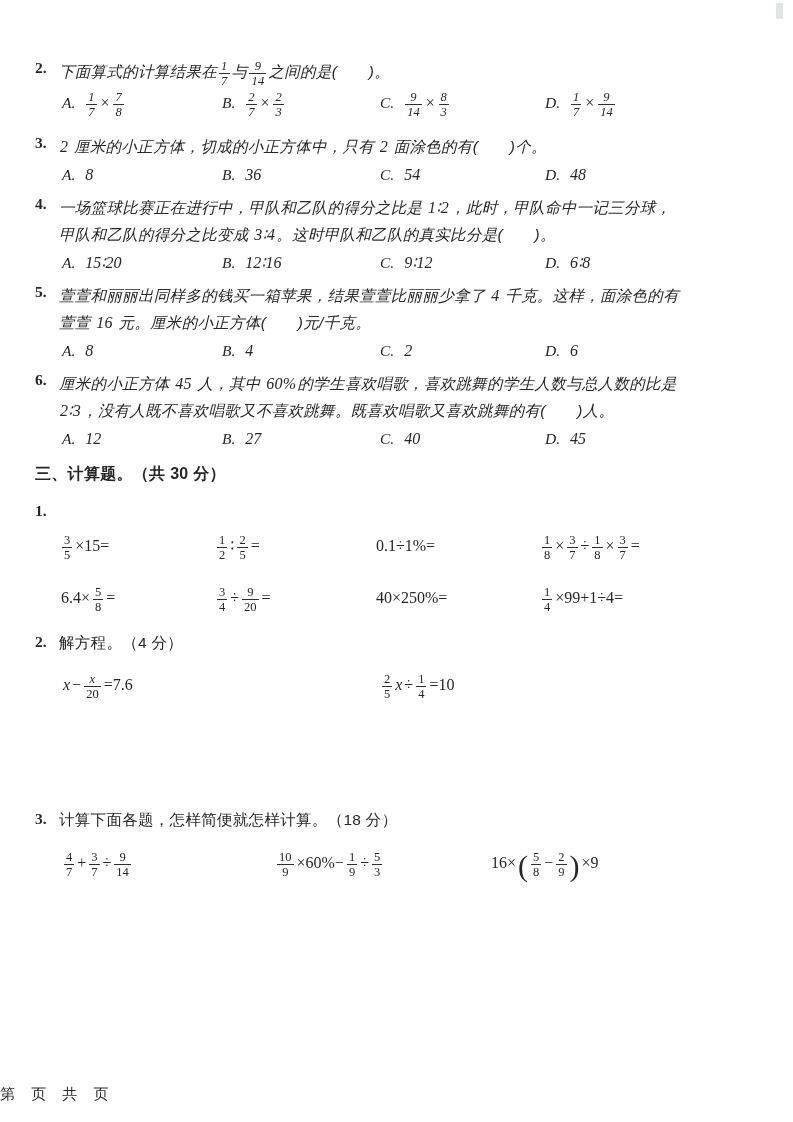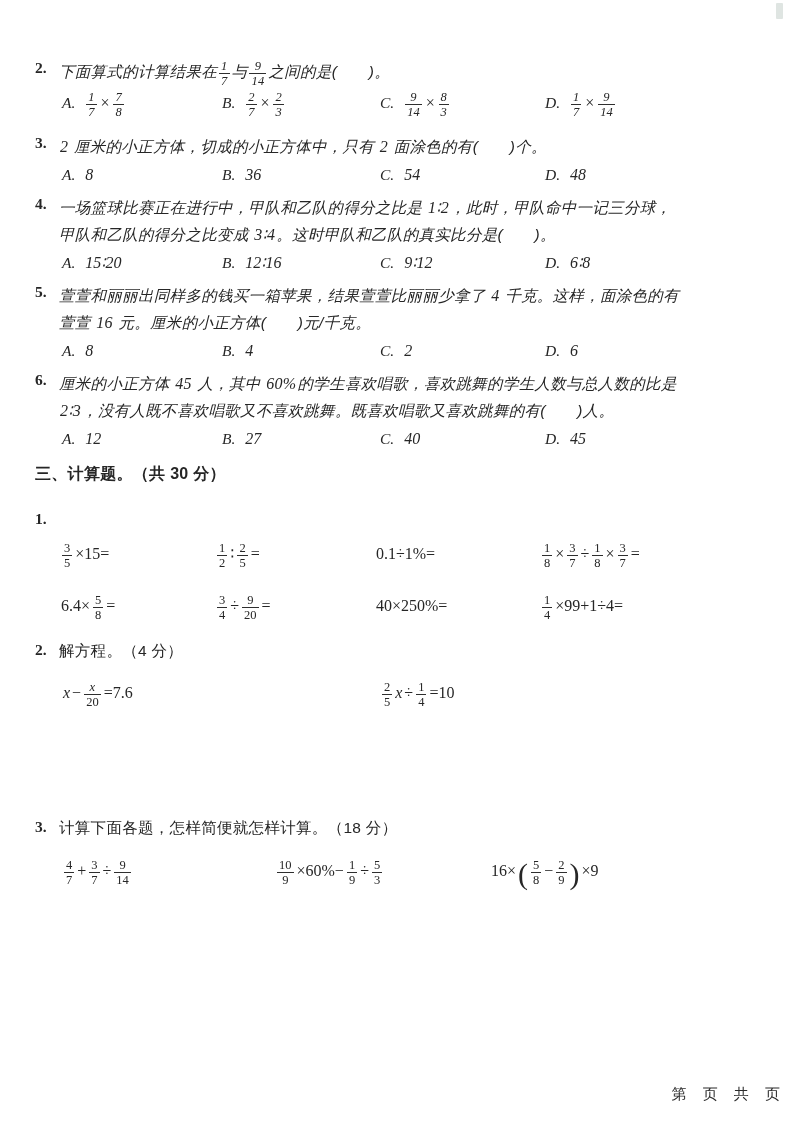--- a/index.html
+++ b/index.html
@@ -20,34 +20,34 @@
   .opt-label{font-family:"Liberation Serif",serif;margin-right:9px;}
   
   .math{font-family:"Liberation Serif",serif;font-size:16px;margin:0 1px;}
   .var{font-style:italic;}
   .frac{display:inline-block;vertical-align:-0.62em;text-align:center;
         font-family:"Liberation Serif",serif;font-size:12.5px;line-height:1.12;margin:0 2px;}
   .frac .fn{display:block;padding:0 2px;border-bottom:1px solid #2e2e2e;}
   .frac .fd{display:block;padding:0 2px;}
   .paren{font-family:"Liberation Serif",serif;font-size:30px;font-weight:300;vertical-align:-0.28em;margin:0 1px;line-height:1;}
   
-  .sec-heading{font-weight:bold;font-size:16px;line-height:26px;margin:10px 0 20px;letter-spacing:0.3px;}
+  .sec-heading{font-weight:bold;font-size:16px;line-height:26px;margin:10px 0 12px;letter-spacing:0.3px;}
   .subq{display:flex;margin:6px 0 2px;}
   .subq .qnum{padding-top:3px;}
   .sub-title{font-size:15.5px;line-height:26px;letter-spacing:0.3px;}
   
   .calc-row{display:grid;grid-template-columns:155px 160px 165px auto;padding-left:25px;margin:6px 0 12px;}
   .calc-cell{font-size:16px;line-height:40px;white-space:nowrap;}
   .eq-row{display:grid;grid-template-columns:318px auto;padding-left:27px;margin:8px 0 0;}
   .eq-cell{font-size:16px;line-height:42px;white-space:nowrap;}
   .workspace-gap{height:95px;}
   .simplify-row{display:grid;grid-template-columns:213px 215px auto;padding-left:27px;margin-top:6px;}
   .simplify-cell{font-size:16px;line-height:48px;white-space:nowrap;}
   
-  .footer{position:absolute;left:0;right:7px;bottom:18px;text-align:right;
+  .footer{position:absolute;left:0;right:7px;bottom:18px;text-align:left;
           font-size:15px;letter-spacing:6px;color:#2b2b2b;}
 </style>
 </head>
 <body>
 
 <div class="page">
   <div class="scan-mark"></div>
 
   <div class="content">
 

